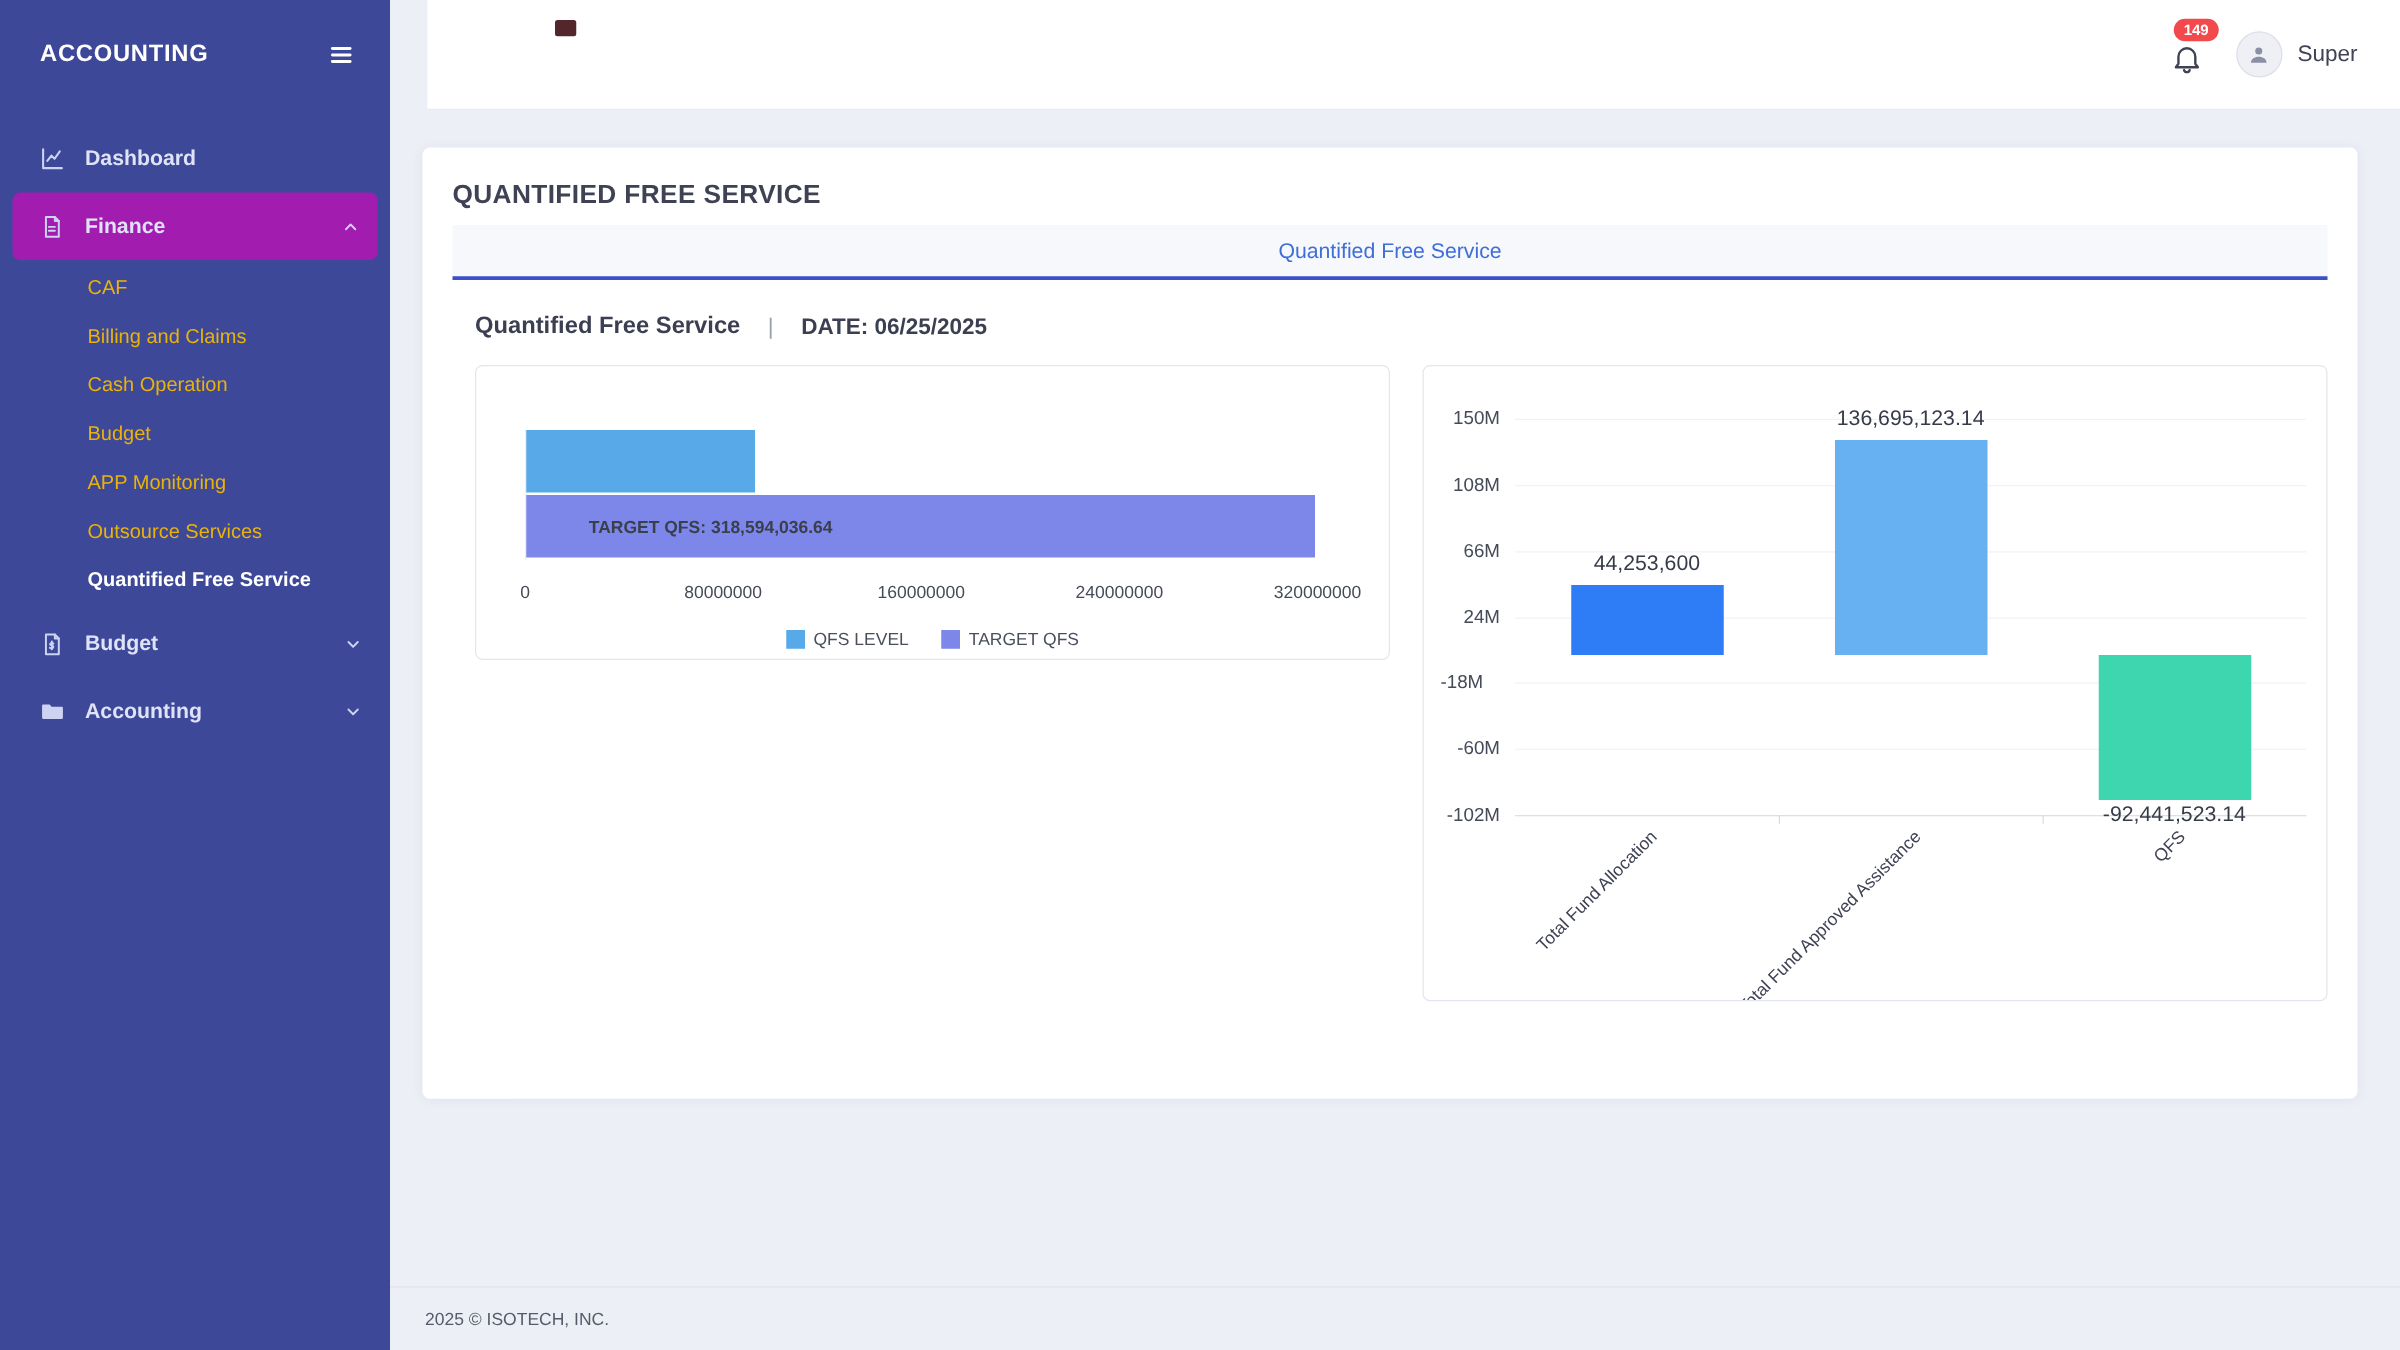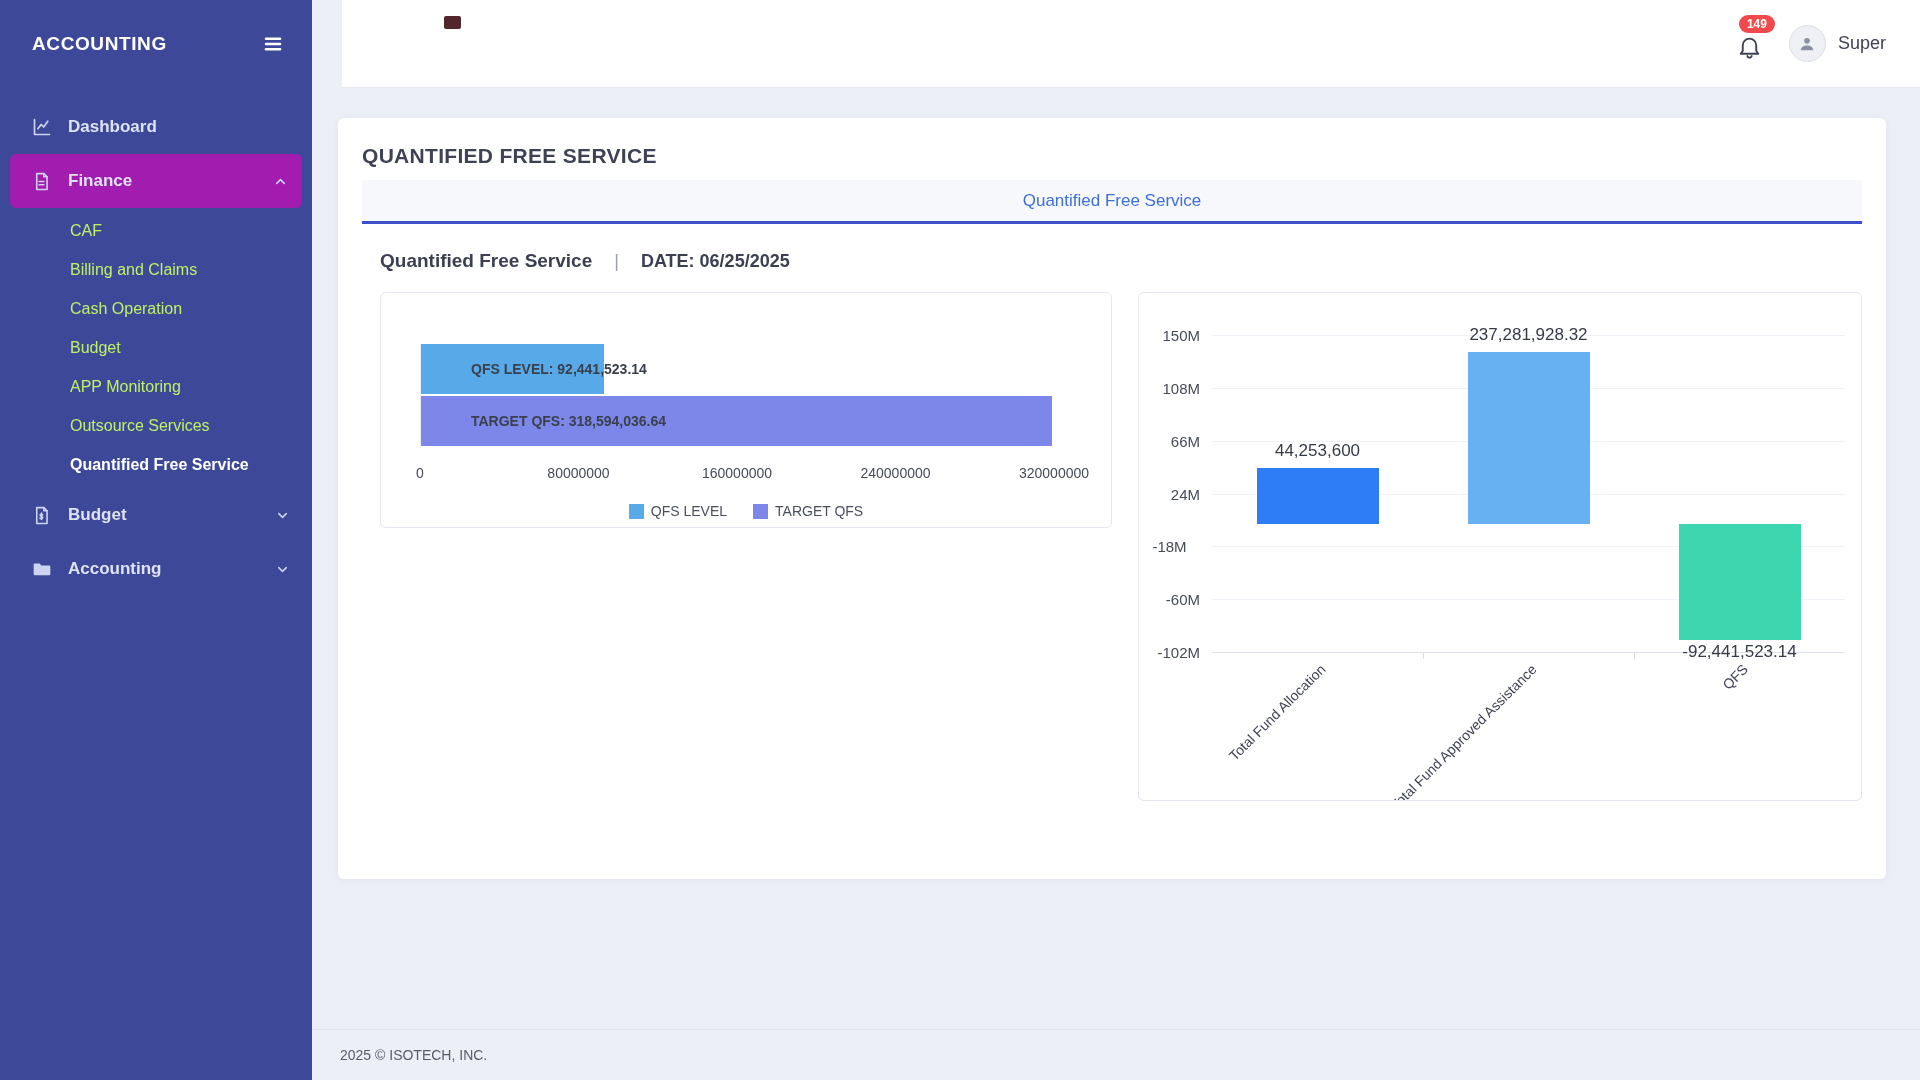--- a/index.html
+++ b/index.html
@@ -10,21 +10,21 @@
   .sidebar { width: 312px; height: 1080px; background: #3d4899; color: #e2e6f8; flex: none; display: flex; flex-direction: column; }
   .sidebar-header { height: 88px; flex: none; display: flex; align-items: center; justify-content: space-between; padding: 0 28px 0 32px; }
   .brand { font-size: 19px; font-weight: 700; letter-spacing: .6px; color: #ffffff; }
   .hamburger { color: #ffffff; cursor: pointer; display: inline-flex; }
   .nav { padding-top: 12px; }
   .nav-item { height: 54px; display: flex; align-items: center; gap: 15px; padding: 0 22px 0 32px; font-size: 17px; font-weight: 600; color: #dfe3f7; cursor: pointer; }
   .nav-item .nav-icon { display: inline-flex; width: 21px; color: #cdd4f2; }
   .nav-item .chev { margin-left: auto; display: inline-flex; color: #cdd4f2; }
   .nav-item.expanded { background: #a21caf; border-radius: 6px; margin: 0 10px; padding: 0 14px 0 22px; }
   .subnav { padding: 3px 0 4px 0; }
-  .subitem { height: 39px; display: flex; align-items: center; padding-left: 70px; font-size: 16px; color: #bef264; cursor: pointer; }
+  .subitem { height: 39px; display: flex; align-items: center; padding-left: 70px; font-size: 16px; color: #eab308; cursor: pointer; }
   .subitem.active { color: #ffffff; font-weight: 700; }
 
   
   .main { flex: 1; display: flex; flex-direction: column; height: 1080px; }
   .topbar { height: 88px; flex: none; background: #ffffff; border-bottom: 1px solid #e8eaf1; display: flex; align-items: center; justify-content: flex-end; gap: 26px; padding-right: 34px; position: relative; margin-left: 30px; }
   .logo-mark { position: absolute; left: 102px; top: 16px; width: 17px; height: 13px; background: #52262b; border-radius: 2px; }
   .bell-wrap { position: relative; display: inline-flex; cursor: pointer; padding-top: 10px; }
   .bell-wrap svg { color: #3f4254; }
   .badge { position: absolute; top: -8px; right: -12px; background: #f2494c; color: #fff; font-size: 12px; font-weight: 700; padding: 3px 8px; border-radius: 11px; line-height: 1; }
   .user { display: flex; align-items: center; gap: 12px; cursor: pointer; }
@@ -181,21 +181,20 @@
       </div>
       <div class="subtitle-row">
         <span class="subtitle">Quantified Free Service</span>
         <span class="sep">|</span>
         <span class="date">DATE: 06/25/2025</span>
       </div>
       <div class="charts-row">
         <div class="chart-card hchart" id="hchart">
           <div class="hplot" id="hplot">
               <div class="hbar" style="top: 0px; width: 183.15px; height: 50px; background: rgb(88, 169, 232);"></div>
-              <div class="hbar-label" style="left: 50px; top: 0px; height: 50px; line-height: 50px;">QFS LEVEL: 92,441,523.14</div>
               <div class="hbar" style="top: 52px; width: 631.214px; height: 50px; background: rgb(124, 135, 233);"></div>
               <div class="hbar-label" style="left: 50px; top: 52px; height: 50px; line-height: 50px;">TARGET QFS: 318,594,036.64</div>
             </div>
           <div class="hticks" id="hticks">
               <div class="htick" style="left: 0px;">0</div>
               <div class="htick" style="left: 158.5px;">80000000</div>
               <div class="htick" style="left: 317px;">160000000</div>
               <div class="htick" style="left: 475.5px;">240000000</div>
               <div class="htick" style="left: 634px;">320000000</div>
             </div>
@@ -227,21 +226,21 @@
             <div class="vytick" style="left: 0px; top: 359px; width: 61px;">-102M</div>
             <div class="vaxis" style="left: 73px; top: 359px; width: 633px;"></div>
             <div class="vtickmark" style="left: 284px; top: 359px;"></div>
             <div class="vtickmark" style="left: 495px; top: 359px;"></div>
             <div class="vbar" style="left: 117.5px; top: 175.022px; width: 122px; height: 55.6682px; background: rgb(46, 124, 246);"></div>
             <div class="vval" style="left: 58.5px; top: 148.022px; width: 240px;">44,253,600</div>
             <div class="vcat" style="left: 178.5px; top: 368px;">
               <span>Total Fund Allocation</span>
             </div>
             <div class="vbar" style="left: 328.5px; top: 58.7367px; width: 122px; height: 171.954px; background: rgb(103, 176, 241);"></div>
-            <div class="vval" style="left: 269.5px; top: 31.7367px; width: 240px;">237,281,928.32</div>
+            <div class="vval" style="left: 269.5px; top: 31.7367px; width: 240px;">136,695,123.14</div>
             <div class="vcat" style="left: 389.5px; top: 368px;">
               <span>Total Fund Approved Assistance</span>
             </div>
             <div class="vbar" style="left: 539.5px; top: 230.69px; width: 122px; height: 116.286px; background: rgb(62, 214, 174);"></div>
             <div class="vval" style="left: 480.5px; top: 348.976px; width: 240px; text-align: center;">-92,441,523.14</div>
             <div class="vcat" style="left: 600.5px; top: 368px;">
               <span>QFS</span>
             </div>
           </div>
       </div>

